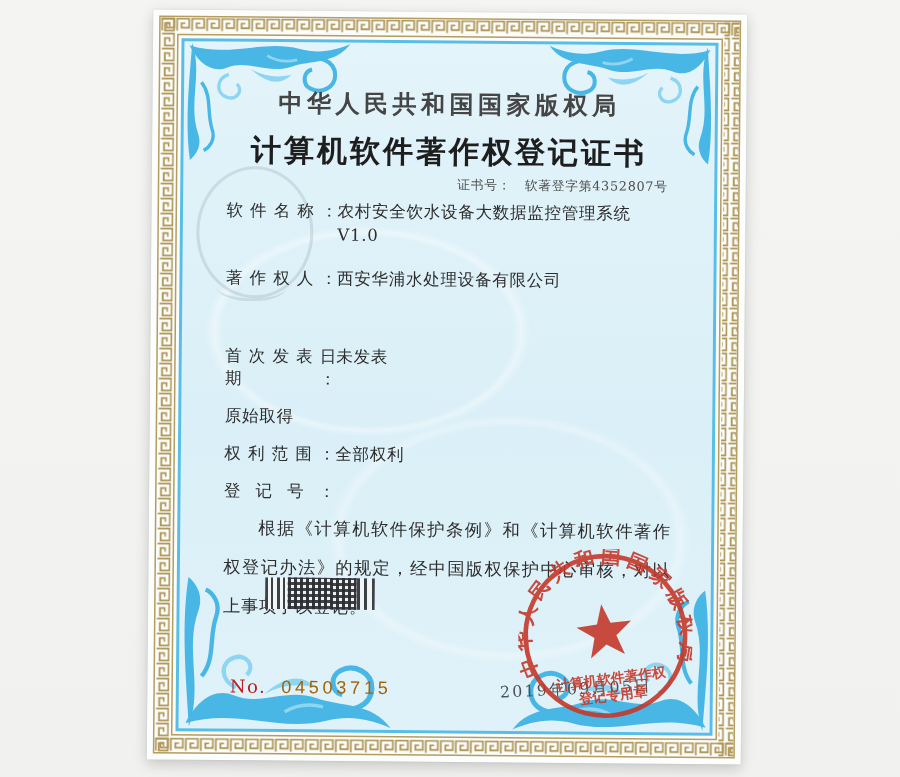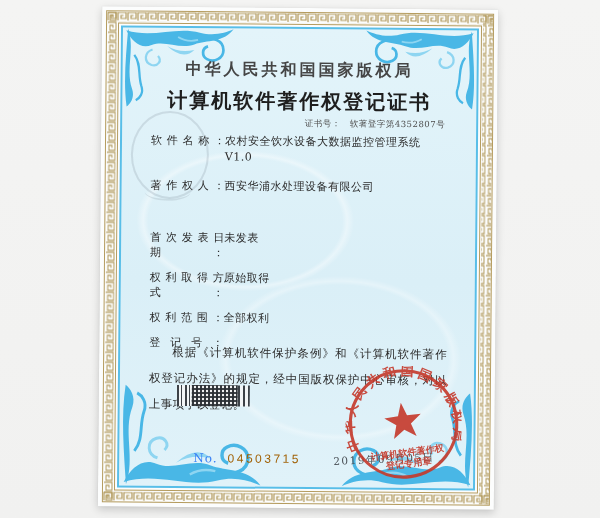--- a/index.html
+++ b/index.html
@@ -89,21 +89,21 @@
     background:repeating-linear-gradient(90deg,#3c4147 0 2px,#f2f5f6 2px 5px);
   }
   
   .seal{position:absolute;left:247px;top:357px;width:116px;height:116px;z-index:5;}
   .seal text{font-family:"DejaVu Serif","Liberation Serif",serif;font-weight:bold;}
   .seal-date{
     position:absolute;left:235px;top:444px;z-index:4;
     font-size:10.5px;letter-spacing:1.5px;color:#4a5056;transform:rotate(-3deg);
   }
   .serial{position:absolute;left:55px;top:444px;z-index:3;font-size:12px;}
-  .serial .no-label{color:#3b82f6;letter-spacing:1px;margin-right:10px;margin-left:40px;}
+  .serial .no-label{color:#b91c1c;letter-spacing:1px;margin-right:10px;}
   .serial .no-number{
     font-family:"Liberation Sans","DejaVu Sans",sans-serif;
     color:#a16207;letter-spacing:2.5px;font-size:12px;
   }
 </style>
 </head>
 <body>
 
 <svg width="0" height="0" style="position:absolute" aria-hidden="true">
   <defs>
@@ -173,21 +173,20 @@
         <span class="flabel">著作权人：</span>
         <span class="fvalue">西安华浦水处理设备有限公司</span>
       </div>
       <div class="frow">
       </div>
       <div class="frow">
         <span class="flabel">首次发表日期：</span>
         <span class="fvalue">未发表</span>
       </div>
       <div class="frow">
-        <span class="flabel">权利取得方式：</span>
         <span class="fvalue">原始取得</span>
       </div>
       <div class="frow">
         <span class="flabel">权利范围：</span>
         <span class="fvalue">全部权利</span>
       </div>
       <div class="frow">
         <span class="flabel">登记号：</span>
       </div>
     </div>

